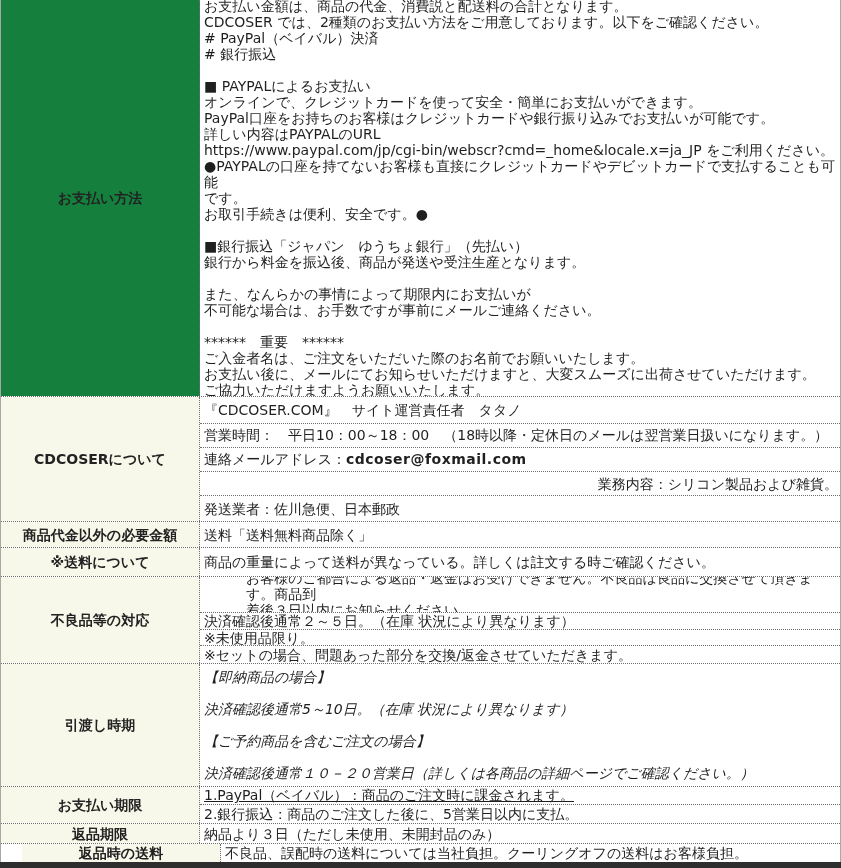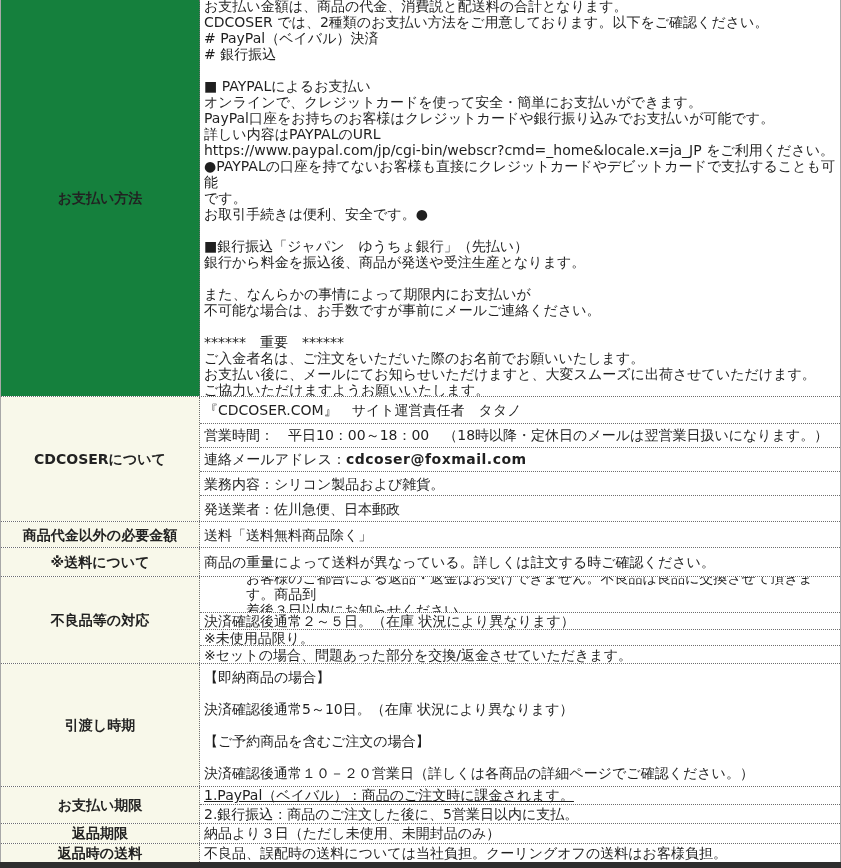--- a/index.html
+++ b/index.html
@@ -90,21 +90,21 @@
 お支払い後に、メールにてお知らせいただけますと、大変スムーズに出荷させていただけます。
 ご協力いただけますようお願いいたします。</span></div>
         </div>
       </div>
       <div class="row" style="height: 125px;">
         <div class="hdr">CDCOSERについて</div>
         <div class="content">
           <div class="sub" style="height: 27px;"><span>『CDCOSER.COM』　サイト運営責任者　タタノ</span></div>
           <div class="sub" style="height: 24px;"><span>営業時間：　平日10：00～18：00　（18時以降・定休日のメールは翌営業日扱いになります。）</span></div>
           <div class="sub" style="height: 25px;"><span>連絡メールアドレス：</span><b>cdcoser@foxmail.com</b></div>
-          <div class="sub" style="height: 24px;"><span>業務内容：シリコン製品および雑貨。</span></div>
+          <div class="sub" style="height: 24px; justify-content: flex-end;"><span>業務内容：シリコン製品および雑貨。</span></div>
           <div class="sub" style="height: 25px;"><span>発送業者：佐川急便、日本郵政</span></div>
         </div>
       </div>
       <div class="row" style="height: 26px;">
         <div class="hdr">商品代金以外の必要金額</div>
         <div class="content">
           <div class="sub" style="height: 26px;"><span>送料「送料無料商品除く」</span></div>
         </div>
       </div>
       <div class="row" style="height: 29px;">
@@ -119,43 +119,43 @@
           <div class="sub" style="height: 36px; padding-left: 46px;"><span>お客様のご都合による返品・返金はお受けできません。不良品は良品に交換させて頂きます。商品到
 着後３日以内にお知らせください。</span></div>
           <div class="sub" style="height: 18px;"><span>決済確認後通常２～５日。（在庫 状況により異なります）</span></div>
           <div class="sub" style="height: 16px;"><span>※未使用品限り。</span></div>
           <div class="sub" style="height: 17px;"><span>※セットの場合、問題あった部分を交換/返金させていただきます。</span></div>
         </div>
       </div>
       <div class="row" style="height: 123px;">
         <div class="hdr">引渡し時期</div>
         <div class="content">
-          <div class="sub" style="height: 123px;"><span>【即納商品の場合】
+          <div class="sub" style="height: 123px; font-style: italic;"><span>【即納商品の場合】
 
 決済確認後通常5～10日。（在庫 状況により異なります）
 
 【ご予約商品を含むご注文の場合】
 
 決済確認後通常１０－２０営業日（詳しくは各商品の詳細ページでご確認ください。）</span></div>
         </div>
       </div>
       <div class="row" style="height: 37px;">
         <div class="hdr">お支払い期限</div>
         <div class="content">
           <div class="sub" style="height: 18px; text-decoration: underline;"><span>1.PayPal（ベイバル）：商品のご注文時に課金されます。</span></div>
           <div class="sub" style="height: 19px;"><span>2.銀行振込：商品のご注文した後に、5営業日以内に支払。</span></div>
         </div>
       </div>
-      <div class="row" style="height: 20px; font-family: Liberation Serif, serif;">
+      <div class="row" style="height: 20px;">
         <div class="hdr">返品期限</div>
         <div class="content">
           <div class="sub" style="height: 20px;"><span>納品より３日（ただし未使用、未開封品のみ）</span></div>
         </div>
       </div>
-      <div class="row" style="height: 18px; border-bottom: none;">
+      <div class="row" style="height: 18px; border-bottom: none; margin-left: 21px;">
         <div class="hdr">返品時の送料</div>
         <div class="content">
           <div class="sub" style="height: 18px;"><span>不良品、誤配時の送料については当社負担。クーリングオフの送料はお客様負担。</span></div>
         </div>
       </div>
     </div>
   <div id="bottom-bar"></div>
 </div>
 
 </body></html>

